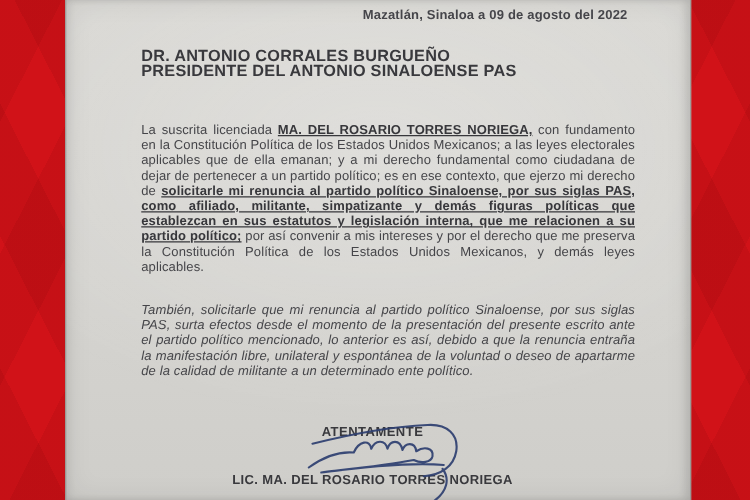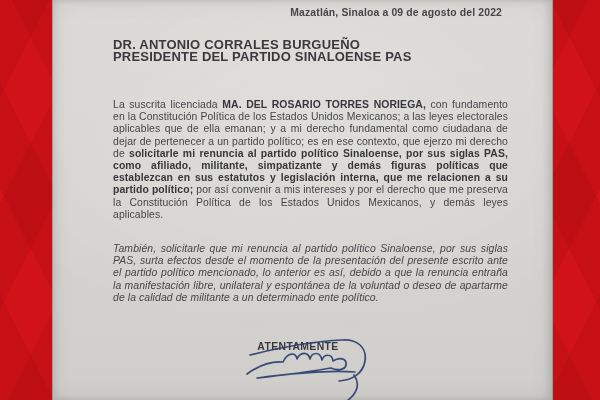--- a/index.html
+++ b/index.html
@@ -27,21 +27,21 @@
   }
   .recipient{
     position:absolute;top:39px;left:60px;
     font-weight:700;font-size:13px;line-height:11.8px;letter-spacing:.2px;color:#39393d;
   }
   .para{
     position:absolute;left:60px;right:44px;
     font-size:10.4px;line-height:12.2px;letter-spacing:.1px;
     text-align:justify;color:#454549;
   }
-  .para .b{font-weight:700;color:#37373b;}
+  .para .b{font-weight:700;color:#37373b;text-decoration:underline;}
   .p1{top:99px;}
   .p2{top:243px;font-style:italic;}
   .closing{
     position:absolute;top:341px;left:45px;width:400px;text-align:center;
   }
   .closing .att{
     font-weight:700;font-size:10.4px;letter-spacing:.4px;color:#39393d;
   }
   .closing .name{
     margin-top:27px;font-weight:700;font-size:10.4px;letter-spacing:.3px;color:#39393d;
@@ -53,29 +53,30 @@
 
 <div class="stage">
 
   <div class="paper">
     <div class="doc">
 
       <div class="date">Mazatlán, Sinaloa a 09 de agosto del 2022</div>
 
       <div class="recipient">
         <div>DR. ANTONIO CORRALES BURGUEÑO</div>
-        <div>PRESIDENTE DEL PARTIDO SINALOENSE PAS</div>
+        <div>PRESIDENTE DEL ANTONIO SINALOENSE PAS</div>
       </div>
 
       <div class="para p1"><span>La suscrita licenciada </span><span class="b">MA. DEL ROSARIO TORRES NORIEGA,</span><span> con fundamento en la Constitución Política de los Estados Unidos Mexicanos; a las leyes electorales aplicables que de ella emanan; y a mi derecho fundamental como ciudadana de dejar de pertenecer a un partido político; es en ese contexto, que ejerzo mi derecho de </span><span class="b">solicitarle mi renuncia al partido político Sinaloense, por sus siglas PAS, como afiliado, militante, simpatizante y demás figuras políticas que establezcan en sus estatutos y legislación interna, que me relacionen a su partido político;</span><span> por así convenir a mis intereses y por el derecho que me preserva la Constitución Política de los Estados Unidos Mexicanos, y demás leyes aplicables.</span></div>
 
       <div class="para p2"><span>También, solicitarle que mi renuncia al partido político Sinaloense, por sus siglas PAS, surta efectos desde el momento de la presentación del presente escrito ante el partido político mencionado, lo anterior es así, debido a que la renuncia entraña la manifestación libre, unilateral y espontánea de la voluntad o deseo de apartarme de la calidad de militante a un determinado ente político.</span></div>
 
       <div class="closing">
         <div class="att">ATENTAMENTE</div>
+        <div class="name">LIC. MA. DEL ROSARIO TORRES NORIEGA</div>
       </div>
 
     </div>
   </div>
 
   <svg class="sig-svg" width="600" height="400" viewBox="0 0 600 400" fill="none" stroke="#2e3f70" stroke-width="1.7" stroke-linecap="round" stroke-linejoin="round" opacity="0.92">
 
     <path d="M 250 355 C 282 347, 318 341, 342 340 C 358 339, 367 348, 365 361 C 363 373, 353 380, 339 381"></path>
 
     <path d="M 247 374 C 258 366, 271 361, 283 362 C 287 353, 296 351, 297 359 C 300 352, 308 351, 310 359 C 312 352, 320 351, 322 360 C 324 354, 332 353, 333 361 C 339 357, 347 358, 346 365 C 345 370, 337 371, 331 368 C 310 372, 282 375, 257 378 C 295 373, 332 370, 355 372"></path>

